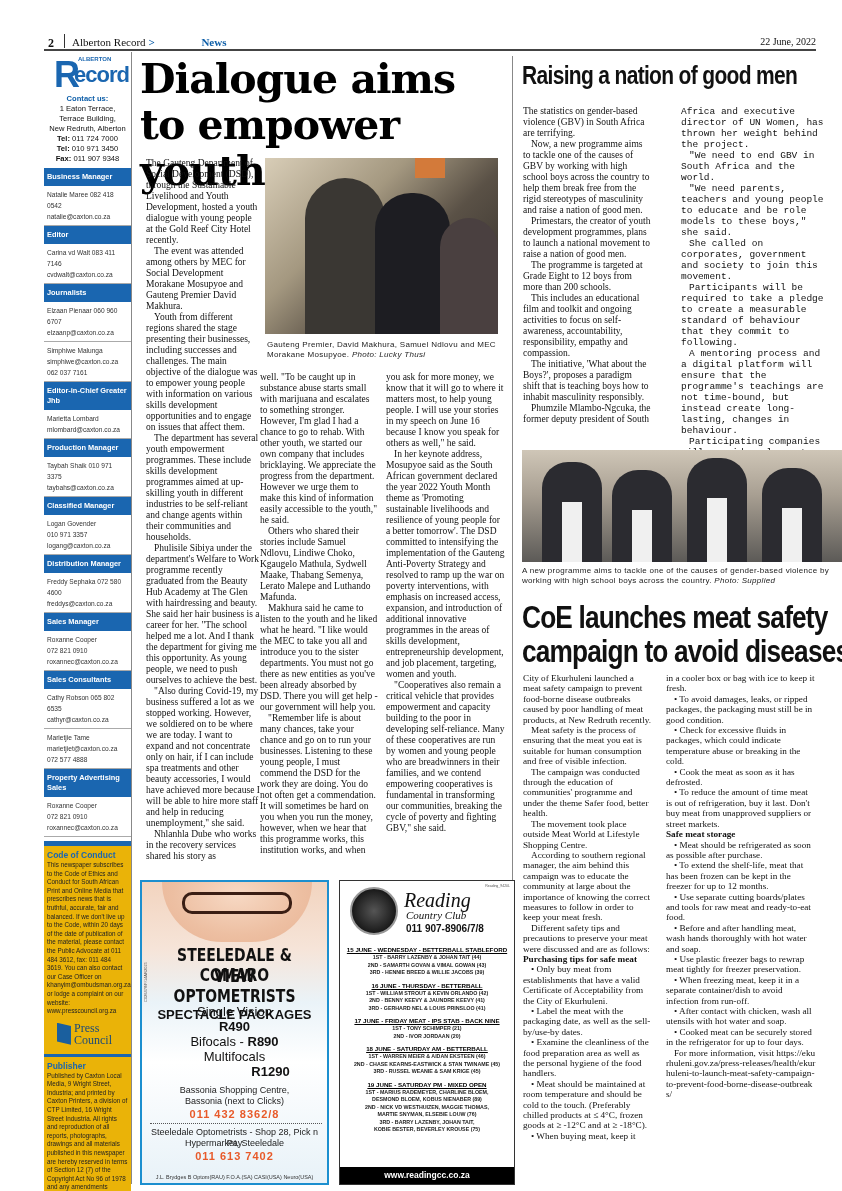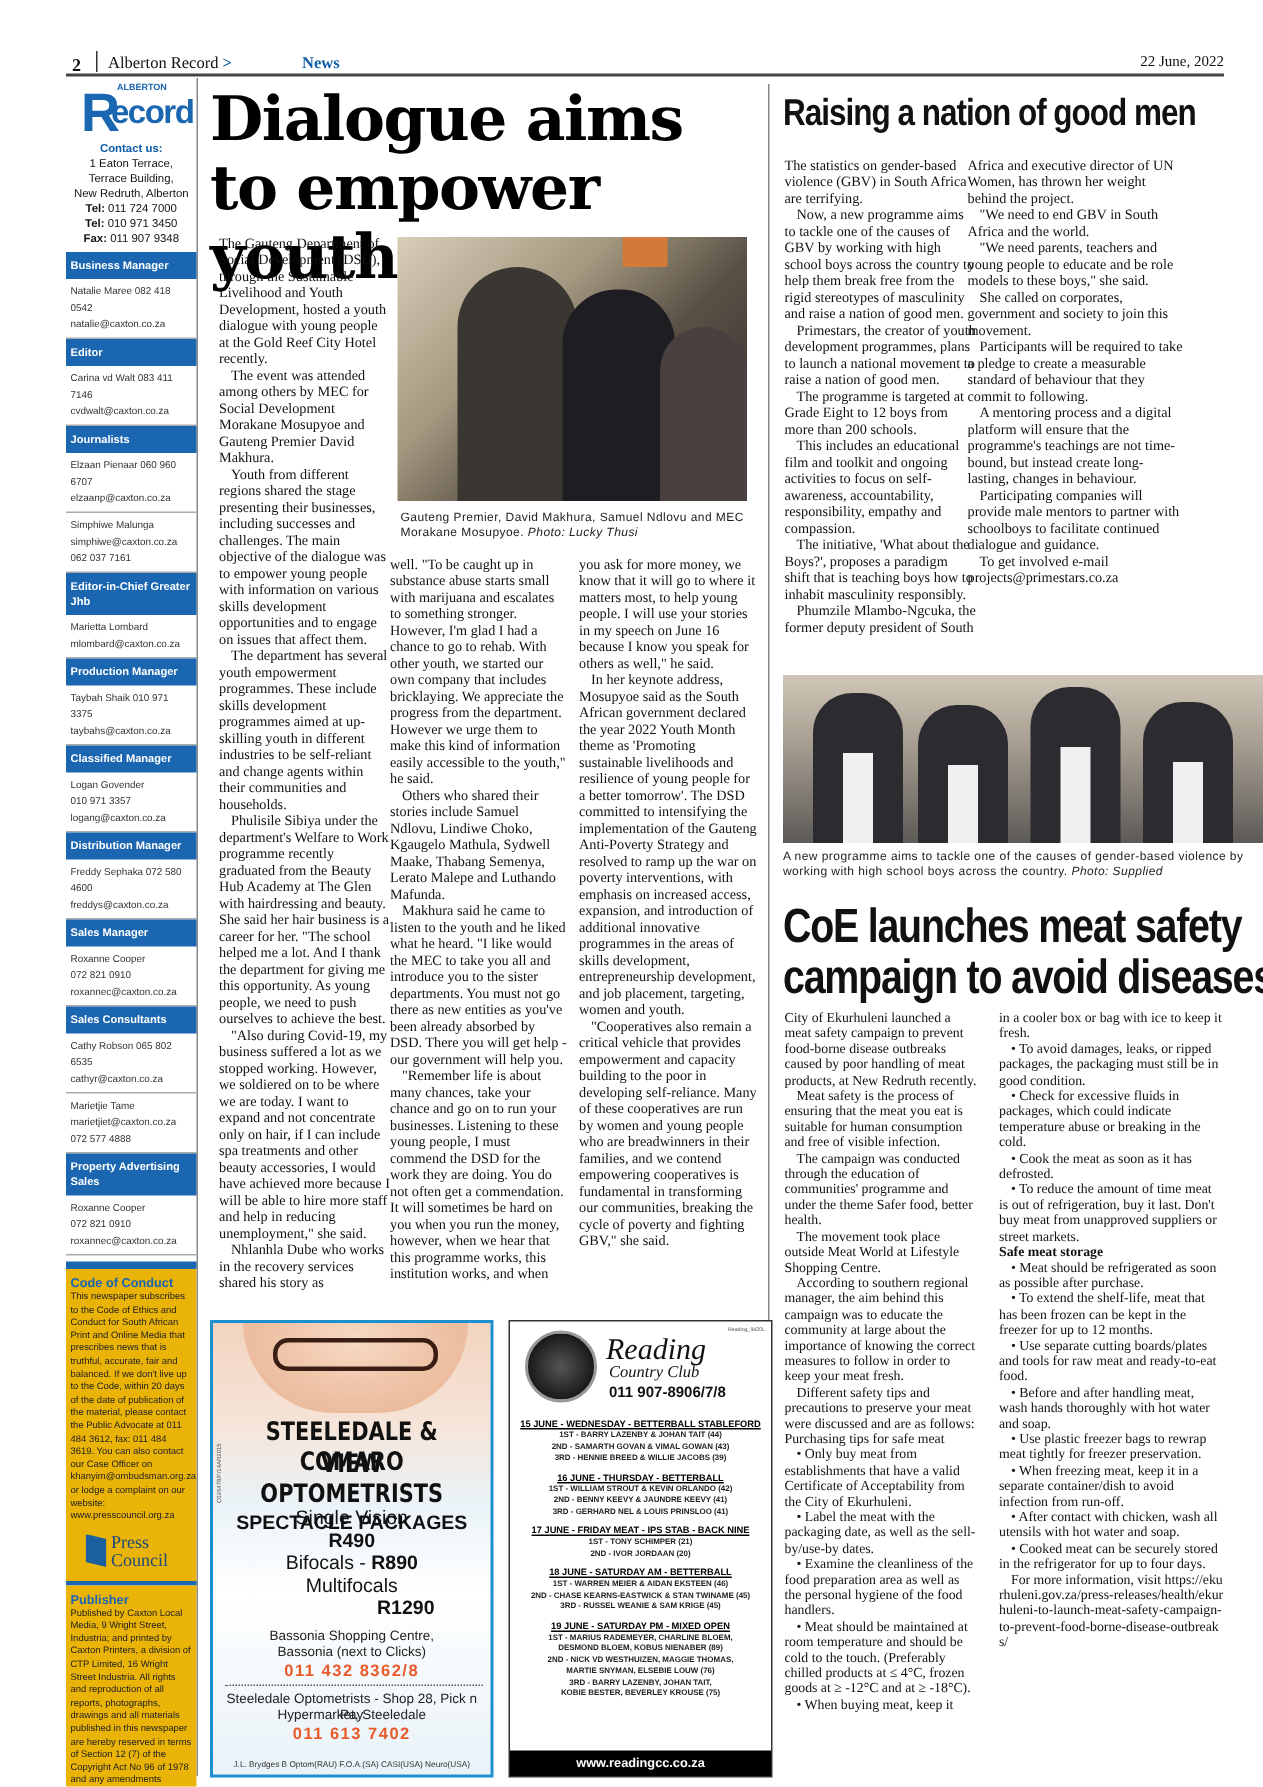--- a/index.html
+++ b/index.html
@@ -44,21 +44,21 @@
   .cap1 { position: absolute; left: 267px; top: 340px; width: 243px; }
 
   .a1c1 { position: absolute; left: 146px; top: 158px; width: 115px; }
   .a1c2 { position: absolute; left: 260px; top: 372px; width: 100px; }
   .a1c3 { position: absolute; left: 386px; top: 372px; width: 120px; }
 
   .vrule { position: absolute; left: 512px; top: 56px; width: 1px; height: 825px; background: #888; }
 
   .headline2 { position: absolute; left: 522px; top: 60px; width: 320px; font-family: "Liberation Sans", sans-serif; font-size: 25px; line-height: 30px; letter-spacing: -0.8px; color: #111; transform: scaleX(0.84); transform-origin: left; white-space: nowrap; }
   .a2c1 { position: absolute; left: 523px; top: 106px; width: 125px; }
-  .a2c2 { position: absolute; left: 645px; top: 106px; width: 150px; }
+  .a2c2 { position: absolute; left: 681px; top: 106px; width: 150px; font-family: Liberation Mono, monospace; }
   .photo2 { position: absolute; left: 522px; top: 450px; width: 320px; height: 112px; background: linear-gradient(180deg,#cfc6b7 0%,#a89f92 40%,#5c5a57 100%); overflow: hidden; }
   .photo2 .b { position: absolute; top: 12px; width: 60px; height: 110px; background: #2b2b30; border-radius: 26px 26px 0 0; }
   .photo2 .b .shirt { position: absolute; left: 20px; top: 40px; width: 20px; height: 70px; background: #f0f0f0; }
   .cap2 { position: absolute; left: 522px; top: 566px; width: 320px; }
 
   .headline3 { position: absolute; left: 522px; top: 600px; width: 320px; font-family: "Liberation Sans", sans-serif; font-size: 32px; line-height: 34px; letter-spacing: -1px; color: #111; transform: scaleX(0.82); transform-origin: left; white-space: nowrap; }
   .a3c1 { position: absolute; left: 523px; top: 673px; width: 126px; }
   .a3c2 { position: absolute; left: 666px; top: 673px; width: 160px; }
 
   .ad1 { position: absolute; left: 140px; top: 880px; width: 189px; height: 305px; border: 2px solid #1c8fcf; background: linear-gradient(180deg,#f2d4bf 0%,#f6e4d8 22%,#eaf3f8 40%,#ffffff 60%,#e8f2f8 100%); font-family: "Liberation Sans", sans-serif; text-align: center; overflow: hidden; }
@@ -284,21 +284,21 @@
     <div>CoE launches meat safety</div>
     <div>campaign to avoid diseases</div>
   </h2>
 <div class="col-text a3c1" style="font-size:9.2px;line-height:10.4px;width:130px;">
   <p class="first">City of Ekurhuleni launched a meat safety campaign to prevent food-borne disease outbreaks caused by poor handling of meat products, at New Redruth recently.</p>
   <p>Meat safety is the process of ensuring that the meat you eat is suitable for human consumption and free of visible infection.</p>
   <p>The campaign was conducted through the education of communities' programme and under the theme Safer food, better health.</p>
   <p>The movement took place outside Meat World at Lifestyle Shopping Centre.</p>
   <p>According to southern regional manager, the aim behind this campaign was to educate the community at large about the importance of knowing the correct measures to follow in order to keep your meat fresh.</p>
   <p>Different safety tips and precautions to preserve your meat were discussed and are as follows:</p>
-  <p class="first" style="font-weight:normal;">Purchasing tips for safe meat</p>
+  <p class="first" style="font-weight:bold;">Purchasing tips for safe meat</p>
   <p>• Only buy meat from establishments that have a valid Certificate of Acceptability from the City of Ekurhuleni.</p>
   <p>• Label the meat with the packaging date, as well as the sell-by/use-by dates.</p>
   <p>• Examine the cleanliness of the food preparation area as well as the personal hygiene of the food handlers.</p>
   <p>• Meat should be maintained at room temperature and should be cold to the touch. (Preferably chilled products at ≤ 4°C, frozen goods at ≥ -12°C and at ≥ -18°C).</p>
   <p>• When buying meat, keep it</p>
 </div>
 <div class="col-text a3c2" style="font-size:9.2px;line-height:10.4px;width:150px;">
   <p class="first">in a cooler box or bag with ice to keep it fresh.</p>
   <p>• To avoid damages, leaks, or ripped packages, the packaging must still be in good condition.</p>
   <p>• Check for excessive fluids in packages, which could indicate temperature abuse or breaking in the cold.</p>

